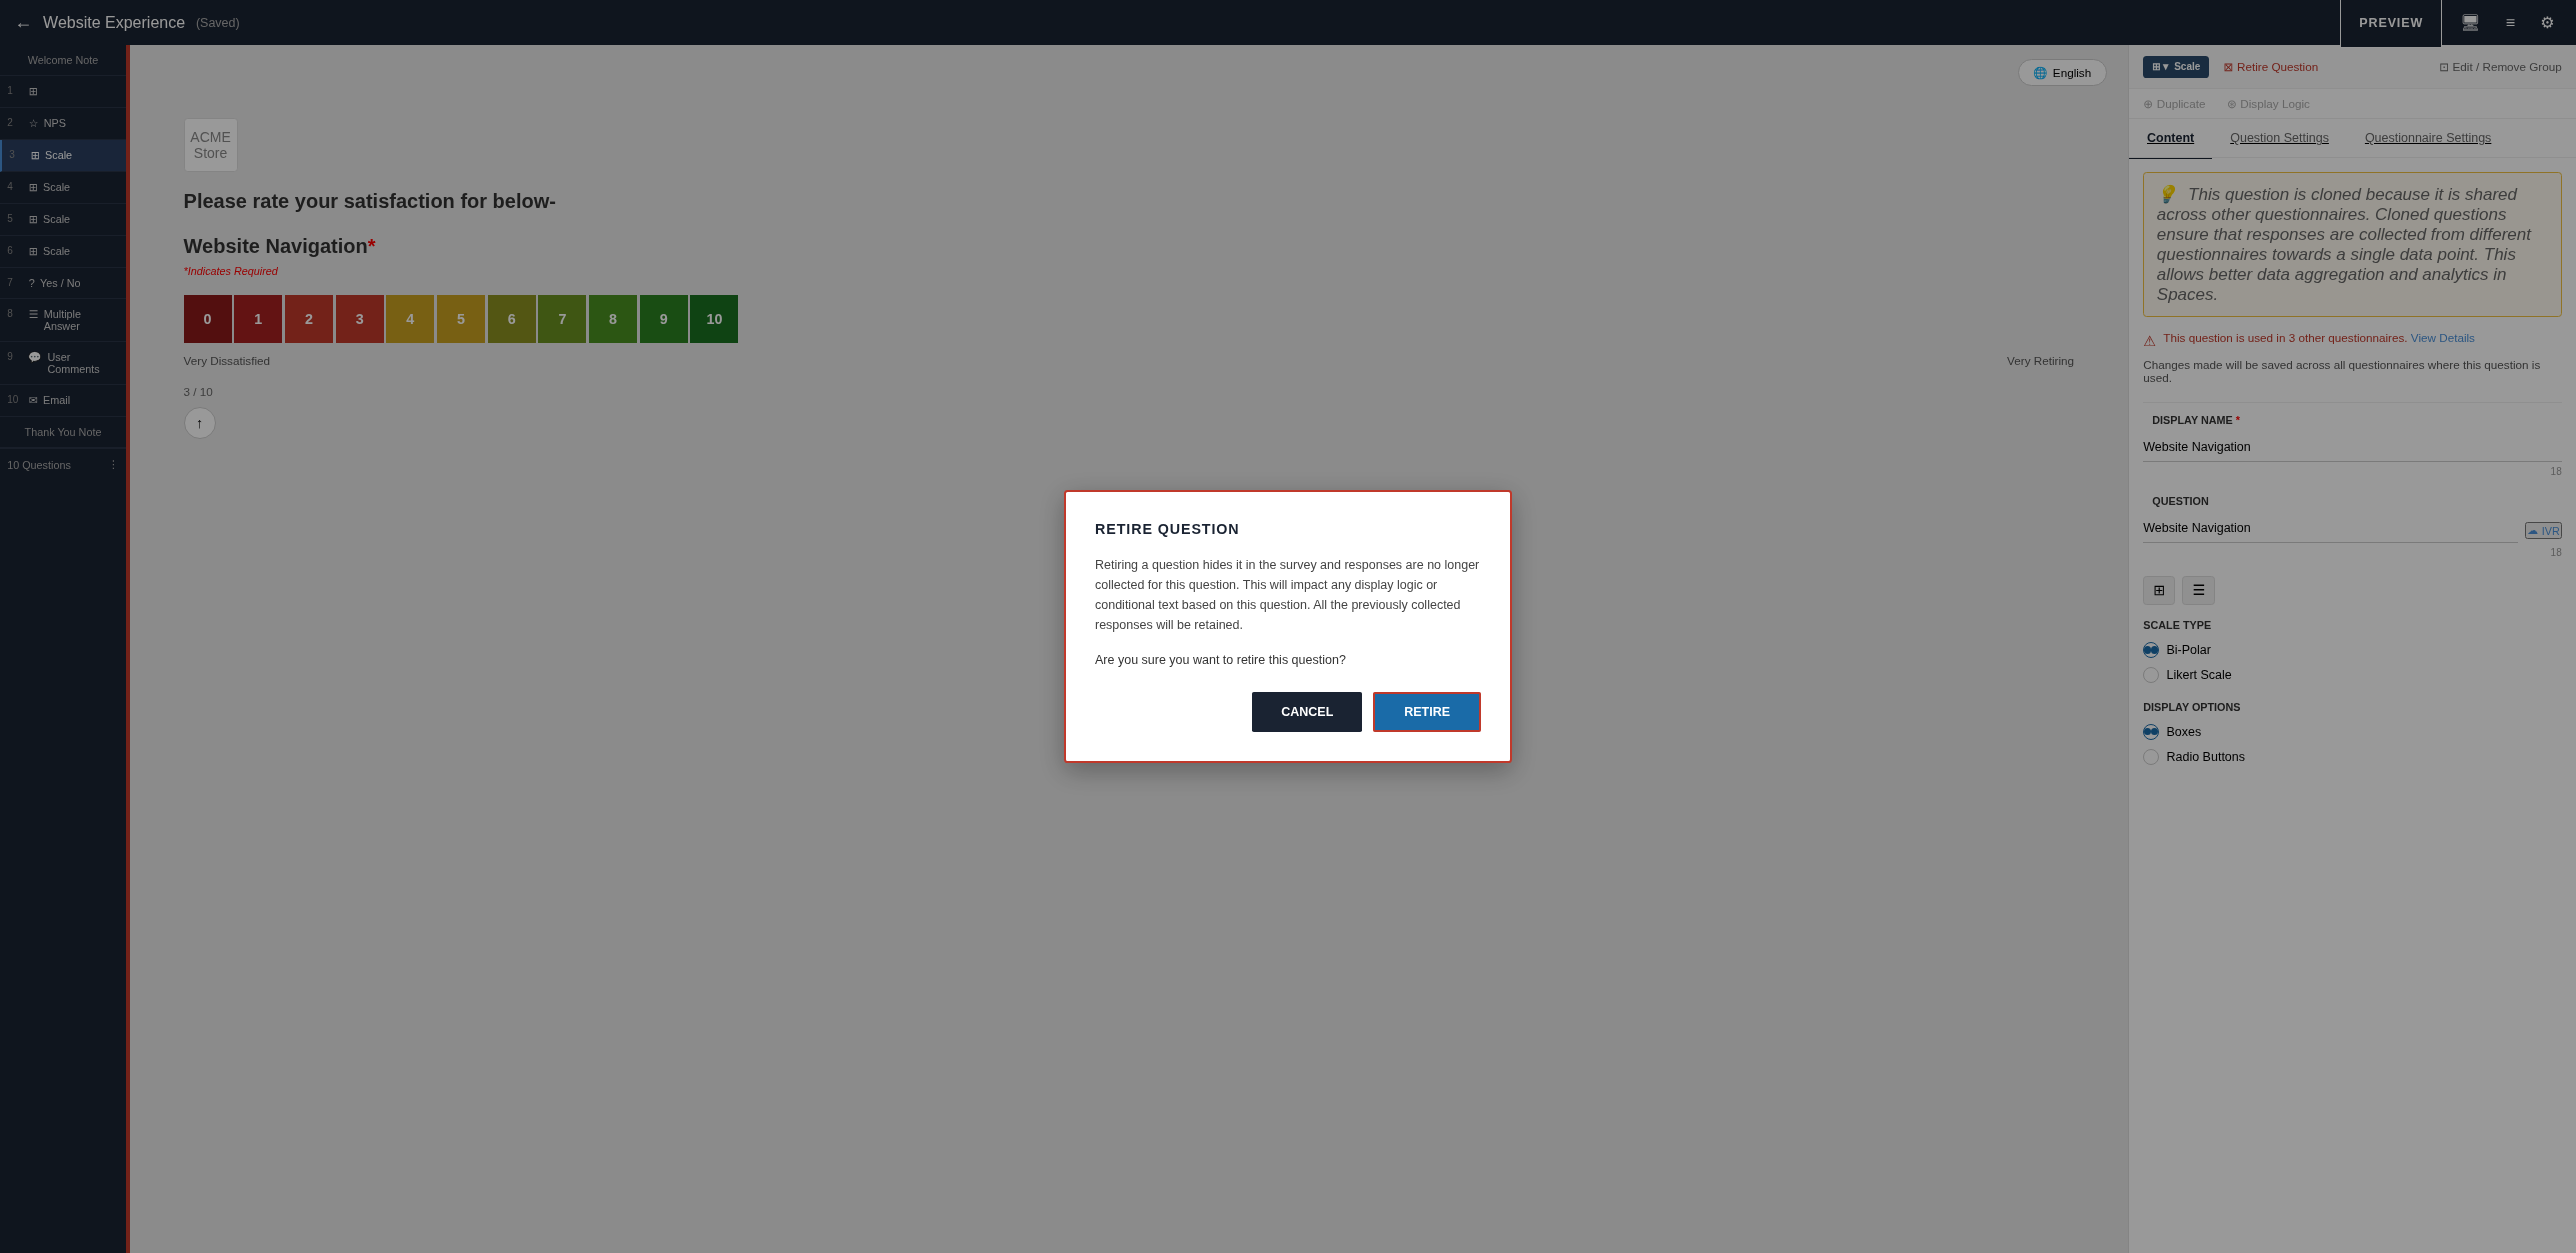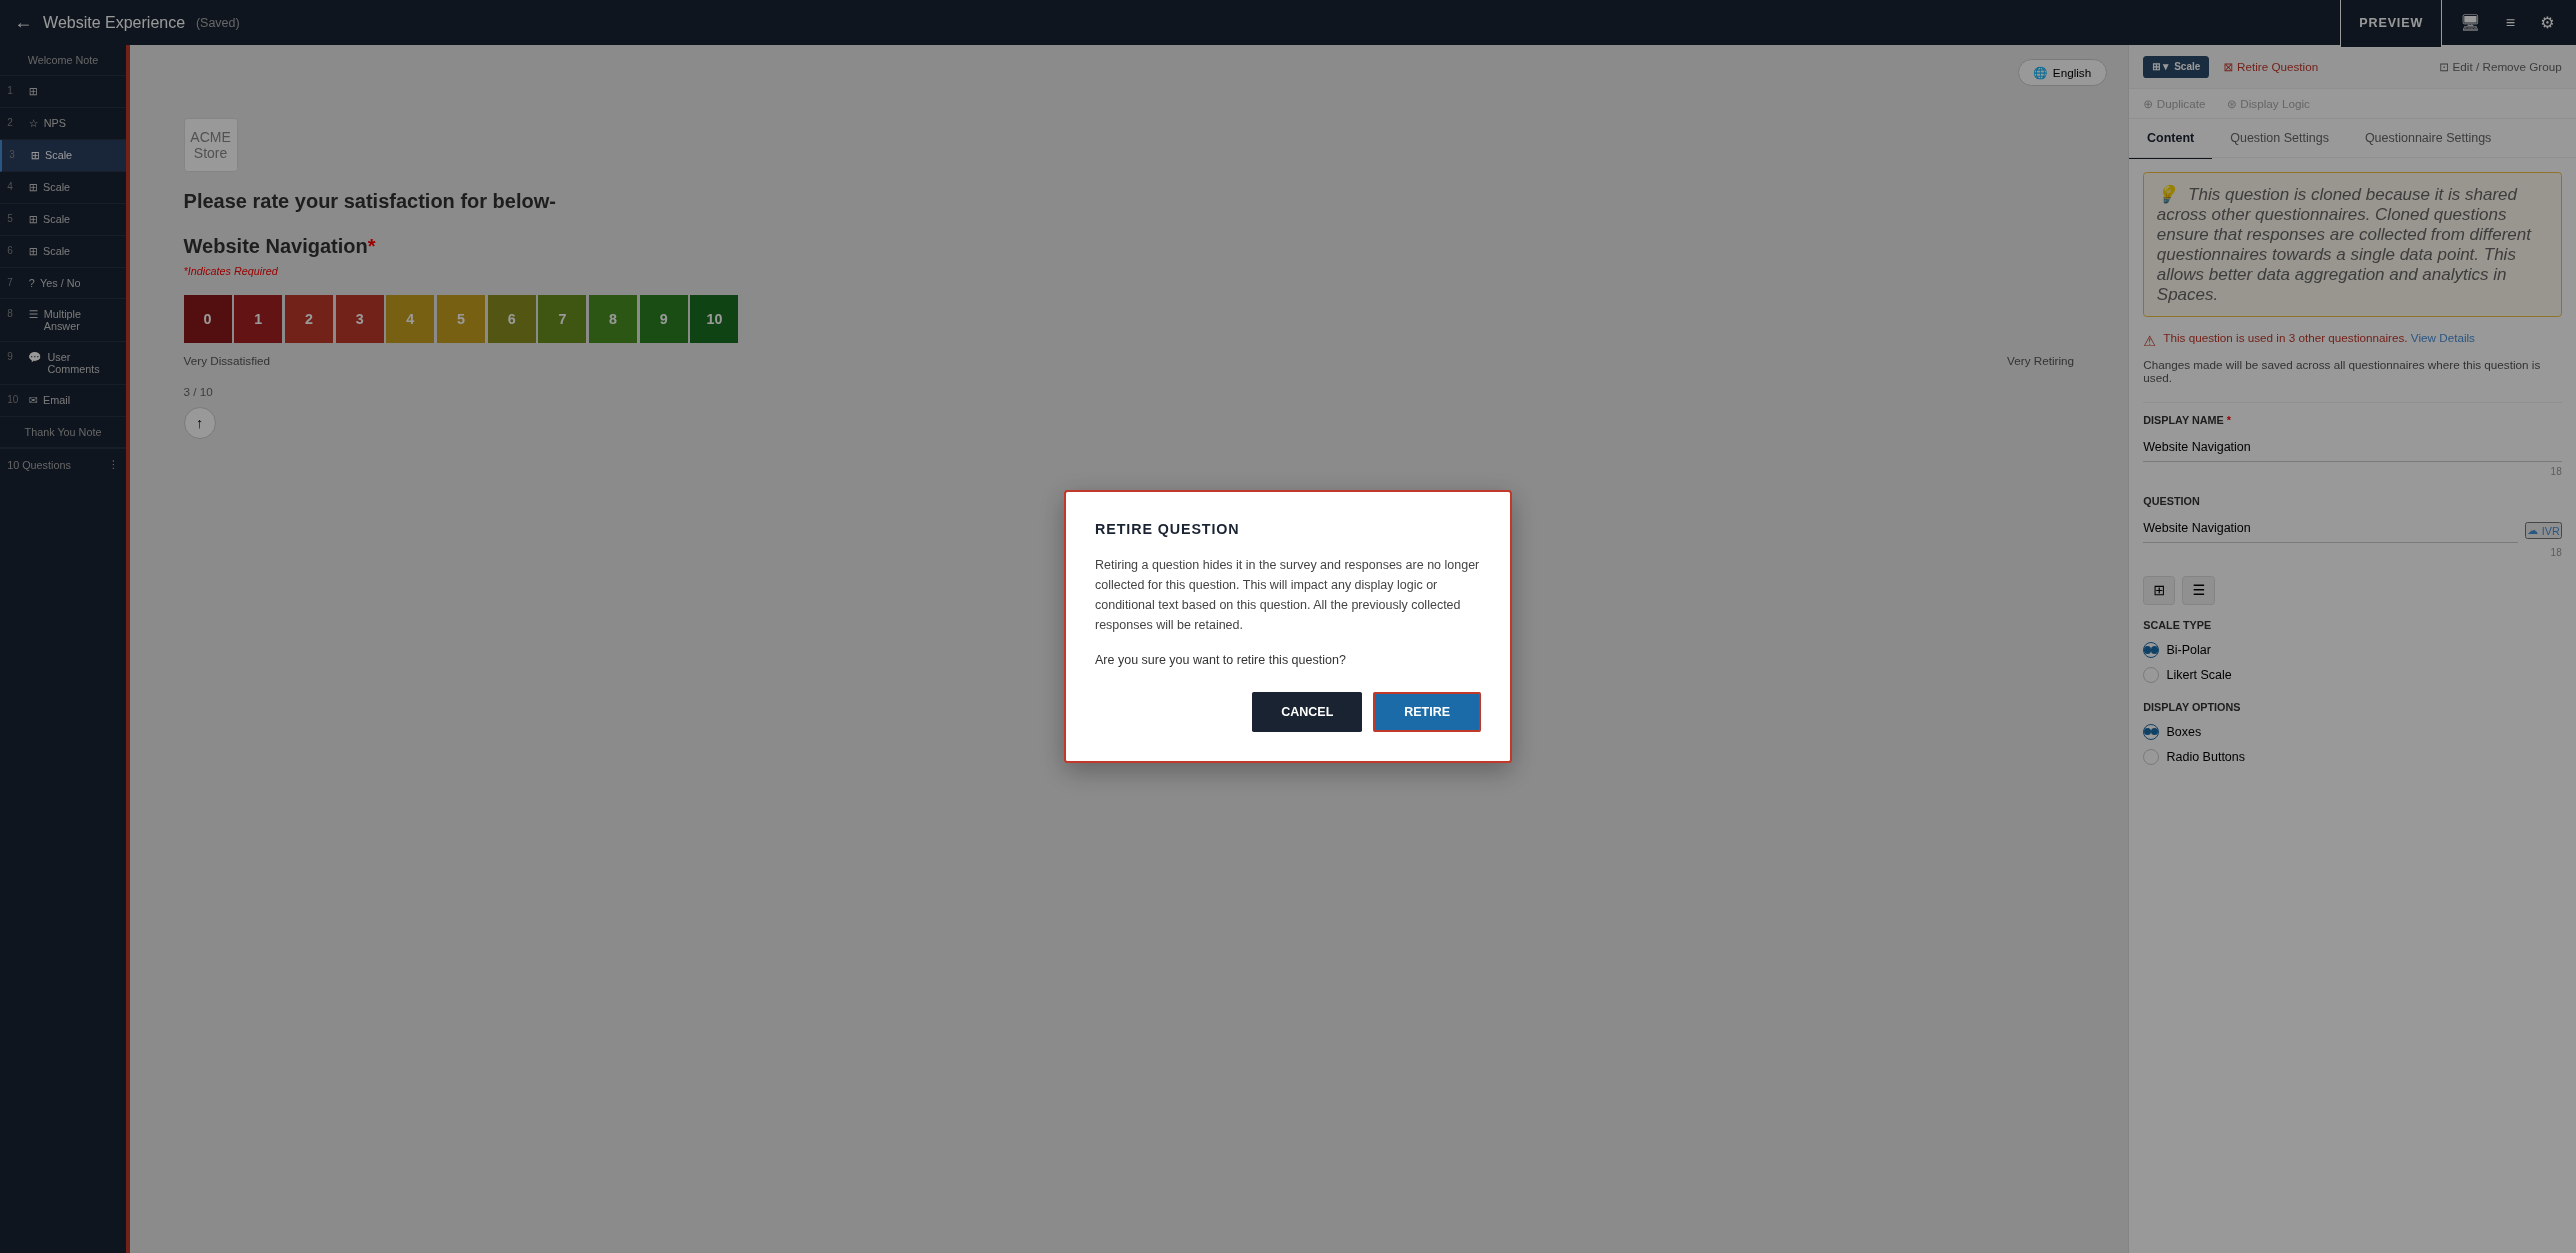--- a/index.html
+++ b/index.html
@@ -75,40 +75,40 @@
       display: flex; align-items: center; padding: 10.8px 14.3px; border-bottom: 0.9px solid #eee;
       gap: 14.3px; background: #f8f8f8;
     }
     .scale-type-icon {
       background: #2a4a6b; color: white; padding: 5.4px 9px; border-radius: 3.6px;
       font-size: 10px; font-weight: 600; display: flex; align-items: center; gap: 3.6px;
     }
     .toolbar-btn { background: none; border: none; font-size: 11.7px; color: #666; cursor: pointer; display: flex; align-items: center; gap: 3.6px; }
     .toolbar-btn.danger { color: #c0392b; }
 
-    .right-tabs { display: flex; border-bottom: 1.8px solid #eee; }
+    .right-tabs { display: flex; border-bottom: 1.8px solid #eee; text-decoration: underline; }
     .right-tab {
       padding: 12.5px 18px; font-size: 12.5px; color: #666; cursor: pointer; border-bottom: 1.8px solid transparent;
       margin-bottom: -1.8px;
     }
     .right-tab.active { color: #1a2332; border-bottom-color: #1a2332; font-weight: 600; }
 
     .right-content { padding: 14.3px; }
 
     .info-box { background: #fffbf0; border: 0.9px solid #f0c040; border-radius: 3.6px; padding: 10.8px 12.5px; margin-bottom: 14.3px; font-size: 17px; color: #666; font-style: italic; }
     .info-box .icon { color: #f0a020; margin-right: 5.4px; }
 
     .warn-box { display: flex; align-items: flex-start; gap: 7.2px; margin-bottom: 9px; }
     .warn-icon { color: #c0392b; margin-top: 1.8px; }
     .warn-text { font-size: 11.7px; color: #c0392b; }
     .view-details-link { color: #4a90d9; cursor: pointer; }
 
     .changes-note { font-size: 11.7px; color: #555; margin-bottom: 18px; }
 
-    .field-label { font-size: 10.8px; font-weight: 700; color: #333; text-transform: uppercase; margin-bottom: 7.2px; }
+    .field-label { font-size: 10.8px; font-weight: 700; color: #333; text-transform: uppercase; margin-bottom: 7.2px; margin-left: 9px; }
     .required-marker { color: red; }
     .field-input { width: 100%; border: none; border-bottom: 0.9px solid #ccc; padding: 7.2px 0; font-size: 12.5px; outline: none; margin-bottom: 3.6px; }
     .char-count { text-align: right; font-size: 10px; color: #999; margin-bottom: 18px; }
 
     .field-section { margin-bottom: 18px; }
     .question-input-row { display: flex; align-items: center; gap: 7.2px; }
     .ivr-btn { color: #4a90d9; font-size: 10.8px; cursor: pointer; white-space: nowrap; display: flex; align-items: center; gap: 3.6px; }
     .scale-icon-btn { background: #f0f0f0; border: 0.9px solid #ddd; border-radius: 3.6px; padding: 5.4px 9px; cursor: pointer; font-size: 14.3px; }
 
     .section-title { font-size: 10.8px; font-weight: 700; color: #333; text-transform: uppercase; margin-bottom: 10.8px; }

